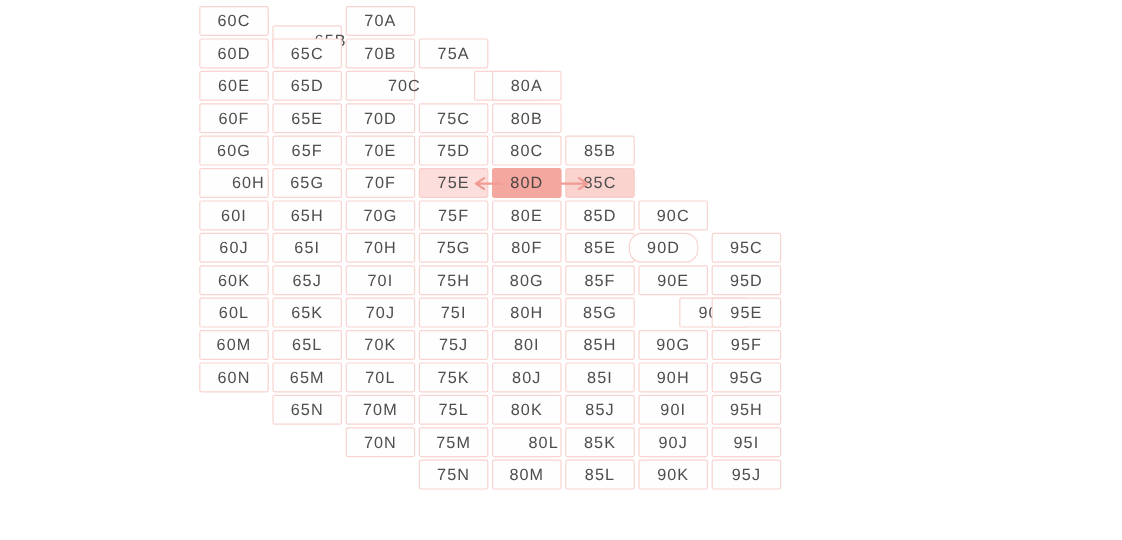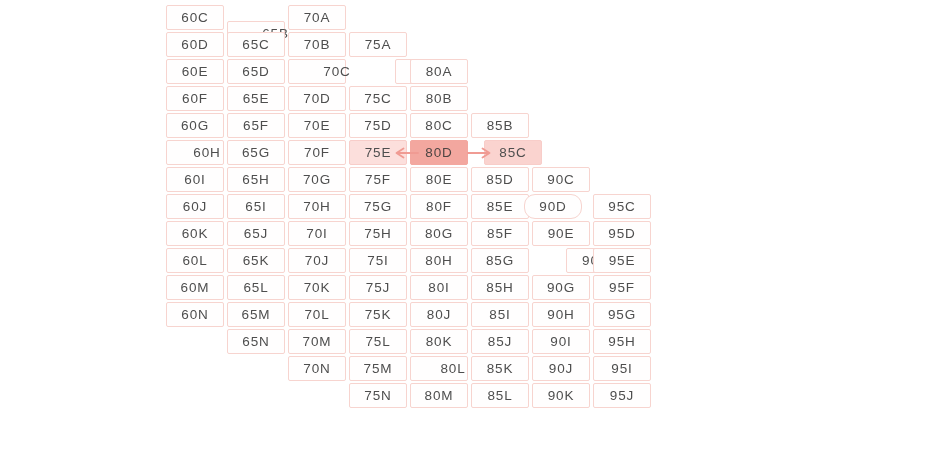--- a/index.html
+++ b/index.html
@@ -93,21 +93,21 @@
     <div class="cell" style="left: 410px; top: 167px;">80E</div>
     <div class="cell" style="left: 410px; top: 194px;">80F</div>
     <div class="cell" style="left: 410px; top: 221px;">80G</div>
     <div class="cell" style="left: 410px; top: 248px;">80H</div>
     <div class="cell" style="left: 410px; top: 275px;">80I</div>
     <div class="cell" style="left: 410px; top: 302px;">80J</div>
     <div class="cell" style="left: 410px; top: 329px;">80K</div>
     <div class="cell" style="left: 410px; top: 356px; padding-left: 28px;">80L</div>
     <div class="cell" style="left: 410px; top: 383px;">80M</div>
     <div class="cell" style="left: 471px; top: 113px;">85B</div>
-    <div class="cell sister-right" style="left: 484px; top: 140px;">85C</div>
+    <div class="cell sister-right" style="left: 471px; top: 140px;">85C</div>
     <div class="cell" style="left: 471px; top: 167px;">85D</div>
     <div class="cell" style="left: 471px; top: 194px;">85E</div>
     <div class="cell" style="left: 471px; top: 221px;">85F</div>
     <div class="cell" style="left: 471px; top: 248px;">85G</div>
     <div class="cell" style="left: 471px; top: 275px;">85H</div>
     <div class="cell" style="left: 471px; top: 302px;">85I</div>
     <div class="cell" style="left: 471px; top: 329px;">85J</div>
     <div class="cell" style="left: 471px; top: 356px;">85K</div>
     <div class="cell" style="left: 471px; top: 383px;">85L</div>
     <div class="cell" style="left: 532px; top: 167px;">90C</div>

